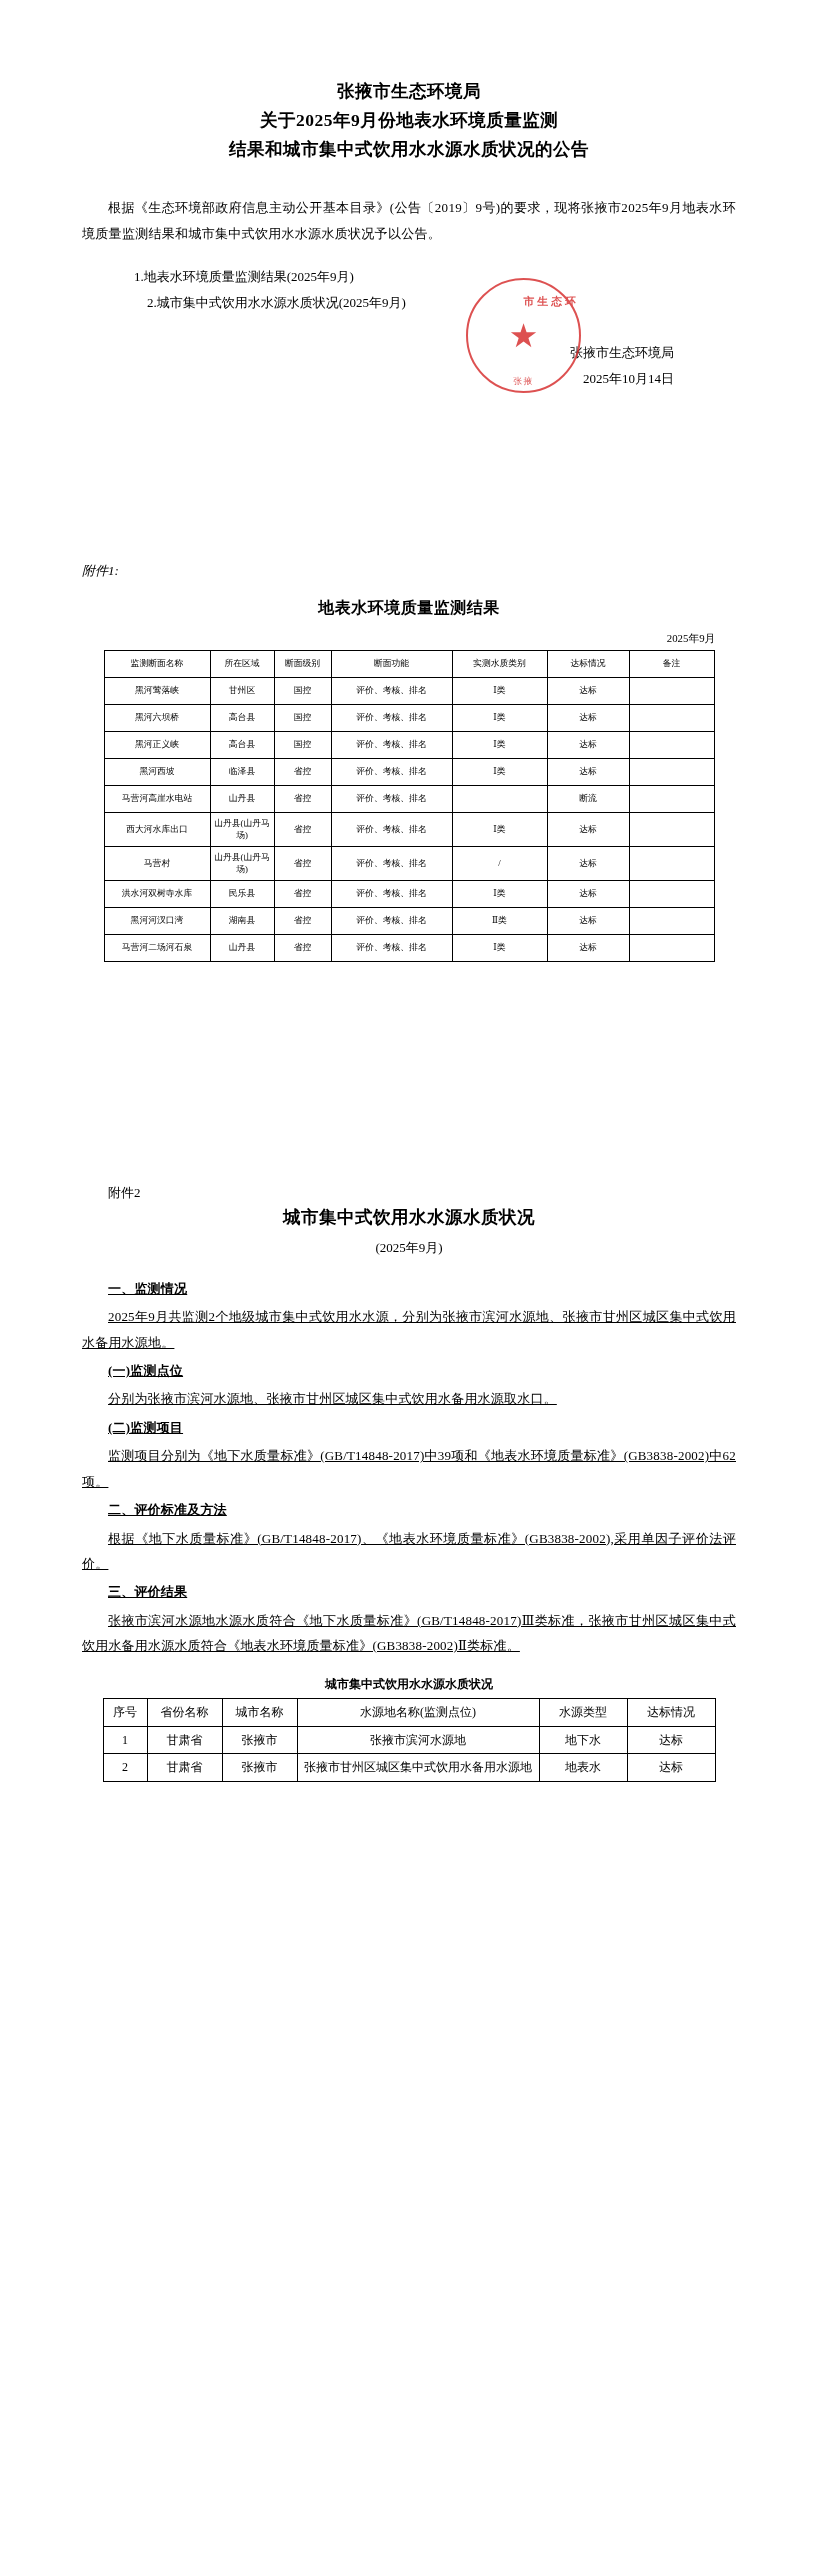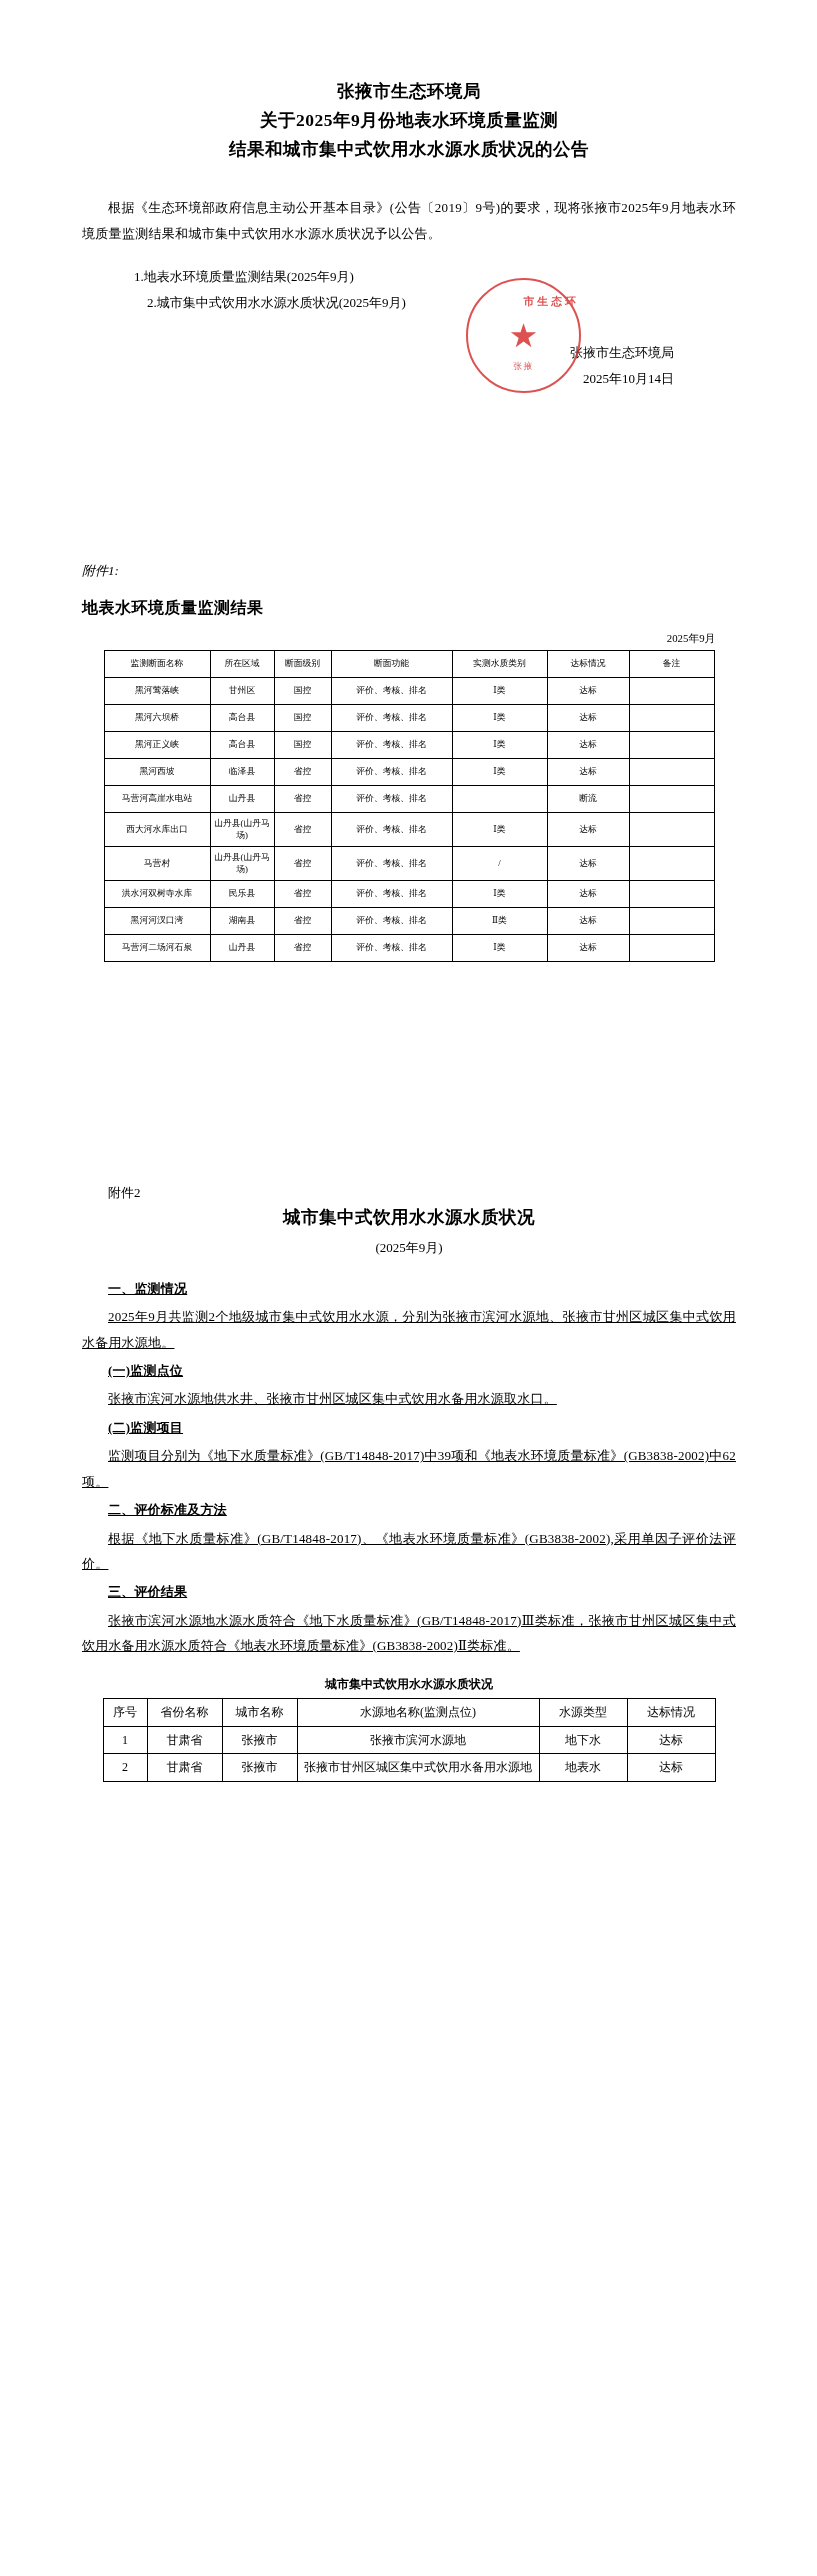--- a/index.html
+++ b/index.html
@@ -85,35 +85,35 @@
     left: 0; right: 0;
     top: 11.3px;
     text-align: right;
     font-size: 10.8px;
     letter-spacing: 3.1px;
     font-weight: bold;
   }
   .seal .seal-bottom {
     position: absolute;
     left: 0; right: 0;
-    bottom: 16px;
+    bottom: 1px;
     text-align: center;
     font-size: 8.8px;
     letter-spacing: 1.5px;
   }
 
   
   .attach-gap { height: 170px; }
   .attach-label {
     font-size: 13px;
     margin: 0 0 17.5px 0;
     font-style: italic;
   }
   .attach-heading {
-    text-align: left;
+    text-align: center;
     font-weight: bold;
     font-size: 16px;
     letter-spacing: 0.5px;
     margin: 0 0 13.4px 0;
   }
   .table-period {
     text-align: right;
     font-size: 10.8px;
     margin: 0 20.6px 4.1px 0;
   }
@@ -341,21 +341,21 @@
   <div class="attach2-gap"></div>
 
   <div class="attach2-label">附件2</div>
   <div class="attach2-heading">城市集中式饮用水水源水质状况</div>
   <div class="attach2-sub">(2025年9月)</div>
 
   <div class="sec">
     <p class="h2">一、监测情况</p>
     <p>2025年9月共监测2个地级城市集中式饮用水水源，分别为张掖市滨河水源地、张掖市甘州区城区集中式饮用水备用水源地。</p>
     <p class="h3">(一)监测点位</p>
-    <p>张掖市滨河水源地供水井、张掖市甘州区城区集中式饮用水备用水源取水口。</p>
+    <p>分别为张掖市滨河水源地、张掖市甘州区城区集中式饮用水备用水源取水口。</p>
     <p class="h3">(二)监测项目</p>
     <p>监测项目分别为《地下水质量标准》(GB/T14848-2017)中39项和《地表水环境质量标准》(GB3838-2002)中62项。</p>
     <p class="h2">二、评价标准及方法</p>
     <p>根据《地下水质量标准》(GB/T14848-2017)、《地表水环境质量标准》(GB3838-2002),采用单因子评价法评价。</p>
     <p class="h2">三、评价结果</p>
     <p>张掖市滨河水源地水源水质符合《地下水质量标准》(GB/T14848-2017)Ⅲ类标准，张掖市甘州区城区集中式饮用水备用水源水质符合《地表水环境质量标准》(GB3838-2002)Ⅱ类标准。</p>
   </div>
 
   <div class="table2-title">城市集中式饮用水水源水质状况</div>
 

